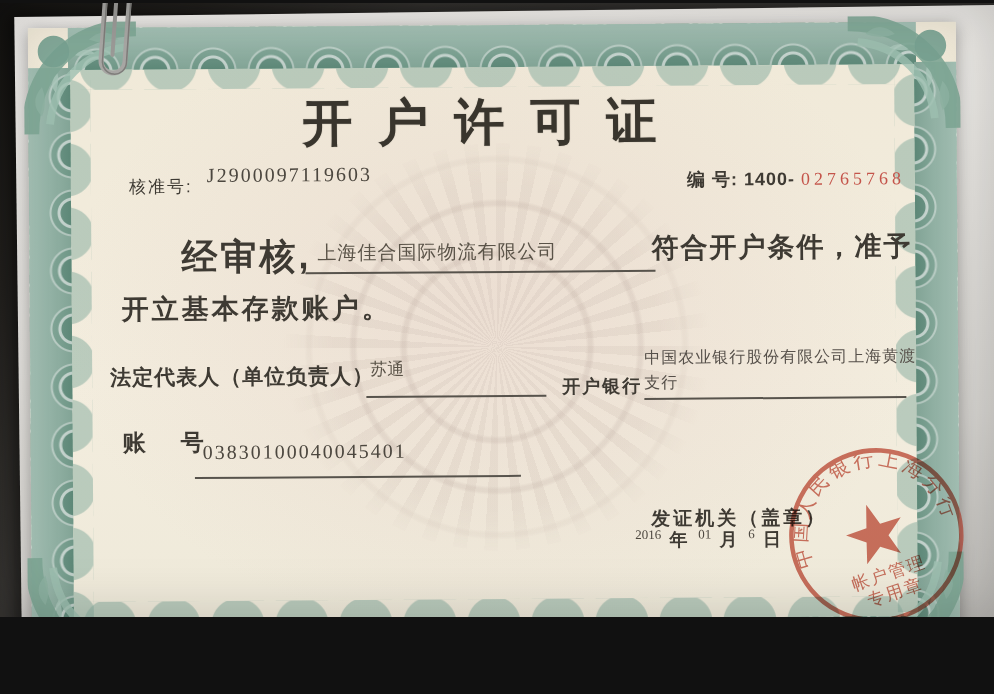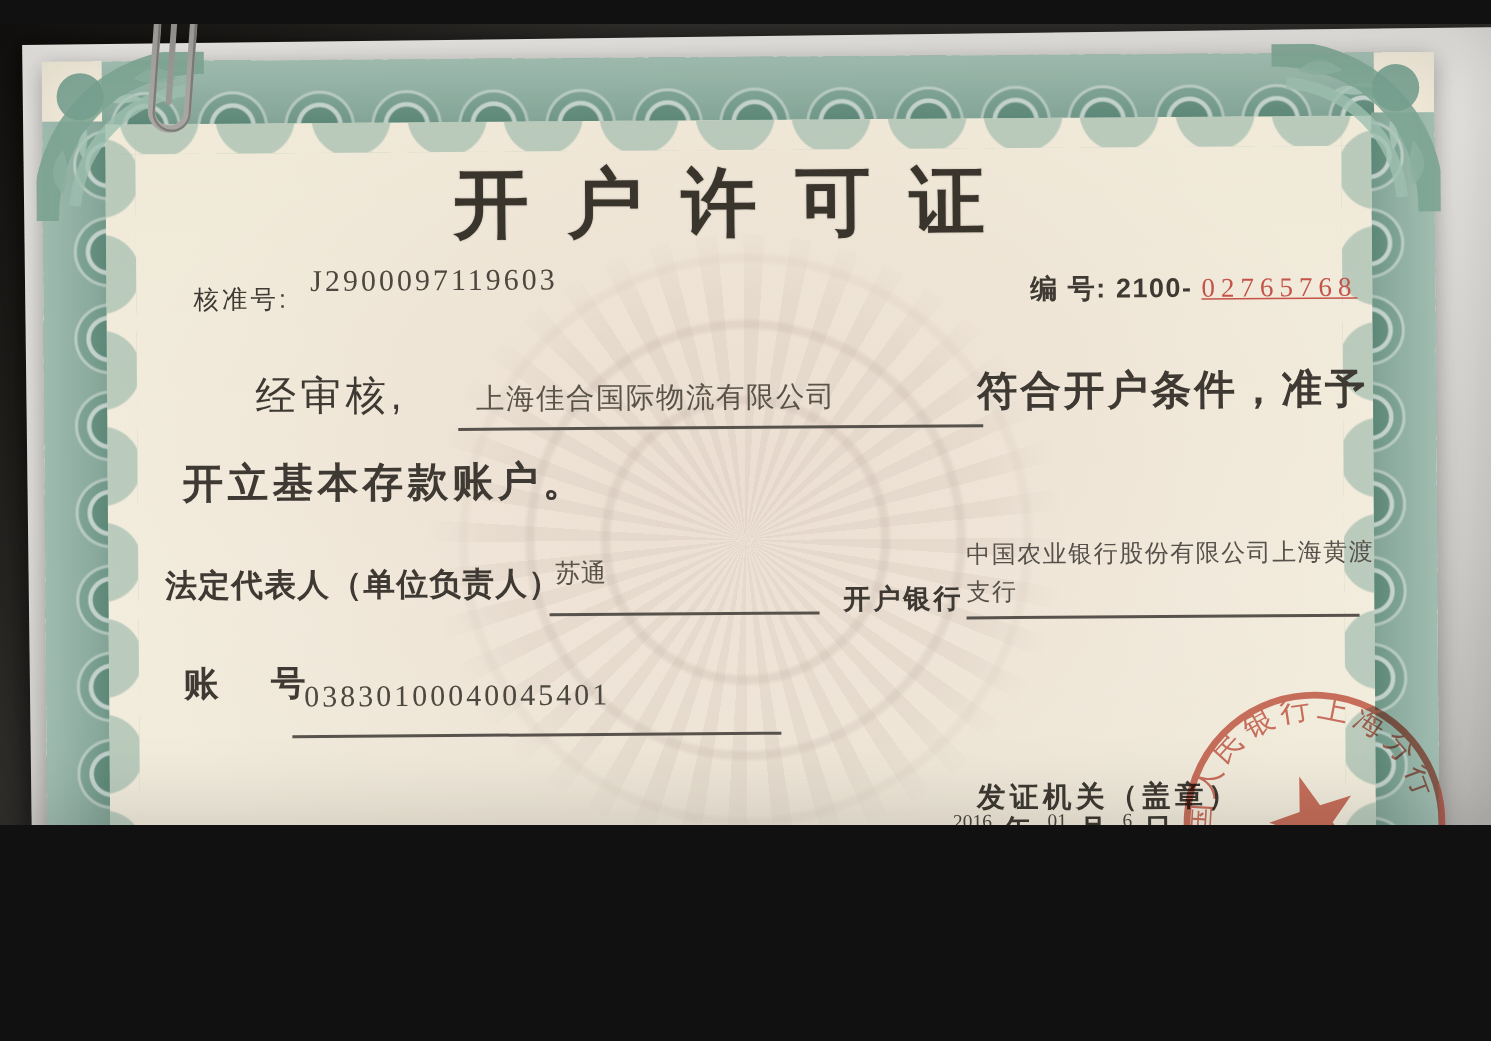--- a/index.html
+++ b/index.html
@@ -1,20 +1,20 @@
 <!DOCTYPE html>
 <html><head>
 <meta charset="utf-8">
 <style>
   * { margin:0; padding:0; box-sizing:border-box; }
   html,body { background:#111; }
   body { font-family:"Liberation Sans","DejaVu Sans",sans-serif; }
 
   .scene{
-    position:relative; width:994px; height:534px; margin:16px auto;
+    position:relative; width:994px; height:614px; margin:3px auto;
     background:linear-gradient(125deg,#141311 0%,#24221f 14%,#3a3835 30%,#4a4845 100%);
     overflow:hidden;
   }
   
   .backing{
     position:absolute; left:18px; top:8px; right:-16px; bottom:-14px;
     background:linear-gradient(165deg,#f0eeeb 0%,#e9e7e3 40%,#d6d4d0 75%,#bdbbb7 100%);
     transform:rotate(-0.7deg);
     box-shadow:-6px -4px 18px rgba(0,0,0,.5);
   }
@@ -84,23 +84,23 @@
 
   .title{ left:0; right:0; top:64px; text-align:center;
     font-family:"Liberation Serif","DejaVu Serif",serif;
     font-size:50px; font-weight:bold; letter-spacing:26px; color:#39352d;
     text-shadow:0 0 1px rgba(57,53,45,.5); }
 
   .approval-label{ left:100px; top:148px; font-size:17px; font-weight:normal; letter-spacing:2px; }
   .approval-value{ left:178px; top:137px; font-size:20px; letter-spacing:2px; color:#4c473f; }
 
   .serial{ left:658px; top:144px; font-size:18px; font-weight:bold; letter-spacing:1px; }
-  .serial .num-red{ color:#c4544a; font-family:"Liberation Serif","DejaVu Serif",serif; letter-spacing:4px; font-weight:normal;text-decoration:underline; }
-
-  .audit-lead{ left:141px; top:206px; font-size:27px; font-weight:normal; letter-spacing:3px; }
+  .serial .num-red{ color:#c4544a; font-family:"Liberation Serif","DejaVu Serif",serif; letter-spacing:4px; font-weight:normal; }
+
+  .audit-lead{ left:152px; top:206px; font-size:36px; font-weight:bold; letter-spacing:3px; }
   .audit-company{ left:288px; top:214px; font-size:19px; color:#5a5348; letter-spacing:1px; }
   .audit-tail{ left:622px; top:206px; font-size:27px; font-weight:bold; letter-spacing:2px; }
   .audit-line2{ left:92px; top:264px; font-size:27px; font-weight:bold; letter-spacing:3px; }
 
   .legal-label{ left:80px; top:336px; font-size:21px; font-weight:bold; letter-spacing:1px; }
   .legal-value{ left:340px; top:332px; font-size:17px; color:#5a5348;text-align:center; }
 
   .bank-label{ left:532px; top:350px; font-size:18px; font-weight:bold; letter-spacing:2px; }
   .bank-value{ left:614px; top:322px; width:272px; font-size:16px; line-height:1.55;
     color:#56504a; white-space:normal; letter-spacing:1px; }
@@ -197,21 +197,21 @@
 
     <div class="rosette"></div>
 
     <div class="txt title">开户许可证</div>
 
     <div class="txt approval-label">核准号:</div>
     <div class="txt approval-value serif">J2900097119603</div>
 
     <div class="txt serial">
       <span>编 号:</span>
-      <span>2100-</span>
+      <span>1400-</span>
       <span class="num-red">02765768</span>
     </div>
 
     <div class="txt audit-lead">经审核,</div>
     <div class="txt audit-company">上海佳合国际物流有限公司</div>
     <div class="rule audit"></div>
     <div class="txt audit-tail">符合开户条件，准予</div>
     <div class="txt audit-line2">开立基本存款账户。</div>
 
     <div class="txt legal-label">法定代表人（单位负责人）</div>

